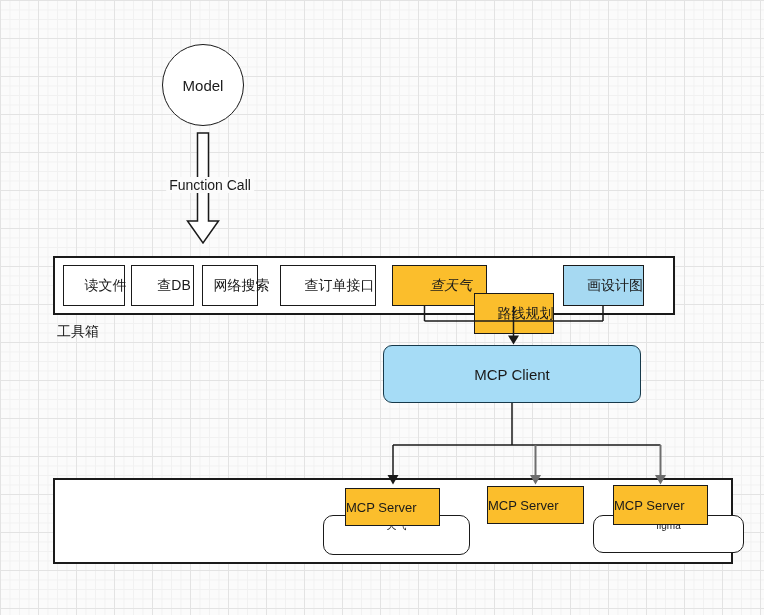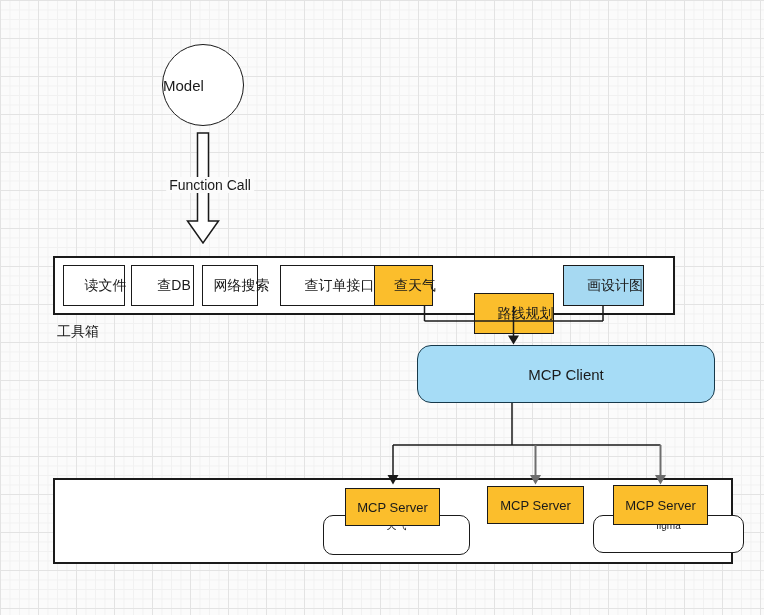--- a/index.html
+++ b/index.html
@@ -21,21 +21,21 @@
     background-size:38px 38px,38px 38px,9.5px 9.5px,9.5px 9.5px;
   }
   #stage *{box-sizing:border-box;}
 
   .abs{position:absolute;}
 
   .model-circle{
     left:162px;top:44px;width:82px;height:82px;
     border:1.5px solid #1a1a1a;border-radius:50%;
     background:#fff;
-    display:flex;align-items:center;
+    display:flex;align-items:center;justify-content:center;
     font-size:15px;z-index:2;
   }
 
   .fc-label{
     left:210px;top:177px;transform:translateX(-50%);
     background:#fbfbfb;padding:0 3px;
     font-size:14px;white-space:nowrap;z-index:6;
   }
 
   .toolbox{
@@ -47,51 +47,51 @@
     border:1.5px solid #1a1a1a;background:#fff;
     display:flex;align-items:center;justify-content:center;
     font-size:14px;white-space:nowrap;z-index:2;padding-left:23px;
   }
   .tool.orange{background:#FBBE2C;}
   .tool.blue{background:#A6D9F2;}
   .tool-1{left:63px;width:62px;}
   .tool-2{left:131px;width:63px;}
   .tool-3{left:202px;width:56px;}
   .tool-4{left:280px;width:96px;}
-  .tool-5{left:374px;width:59px;}
+  .tool-5{left:392px;width:95px;font-style:italic;}
   .tool-6{left:474px;width:80px;margin-top:28px;}
   .tool-7{left:563px;width:81px;justify-content:flex-end;}
 
   .toolbox-caption{
     left:57px;top:323px;font-size:14px;z-index:2;
   }
 
   .client-box{
-    left:383px;top:345px;width:298px;height:58px;
-    border:1.5px solid #17394a;border-radius:14px;
+    left:383px;top:345px;width:258px;height:58px;
+    border:1.5px solid #17394a;border-radius:9px;
     background:#A6DCF6;
     display:flex;align-items:center;justify-content:center;
-    font-size:15px;z-index:2;margin-left:34px;
+    font-size:15px;z-index:2;
   }
 
   .servers-container{
     left:53px;top:478px;width:680px;height:86px;
     border:2px solid #1a1a1a;background:#fff;z-index:1;
   }
   .service-rect{
     border:1.5px solid #1a1a1a;border-radius:10px;background:#fff;
     display:flex;align-items:center;justify-content:center;
     padding-bottom:18px;font-size:10px;z-index:2;
   }
   .service-1{left:323px;top:515px;width:147px;height:40px;}
   .service-2{left:483px;top:515px;width:105px;height:40px;}
   .service-3{left:593px;top:515px;width:151px;height:38px;}
   .server-box{
     border:1.5px solid #1a1a1a;background:#FBBE2C;
-    display:flex;align-items:center;justify-content:center;
+    display:flex;align-items:center;justify-content:flex-start;
     font-size:13px;white-space:nowrap;z-index:3;
   }
   .server-1{left:345px;top:488px;width:95px;height:38px;}
   .server-2{left:487px;top:486px;width:97px;height:38px;}
   .server-3{left:613px;top:485px;width:95px;height:40px;}
 
   .overlay{
     left:0;top:0;width:764px;height:615px;z-index:5;pointer-events:none;
   }
 </style>

